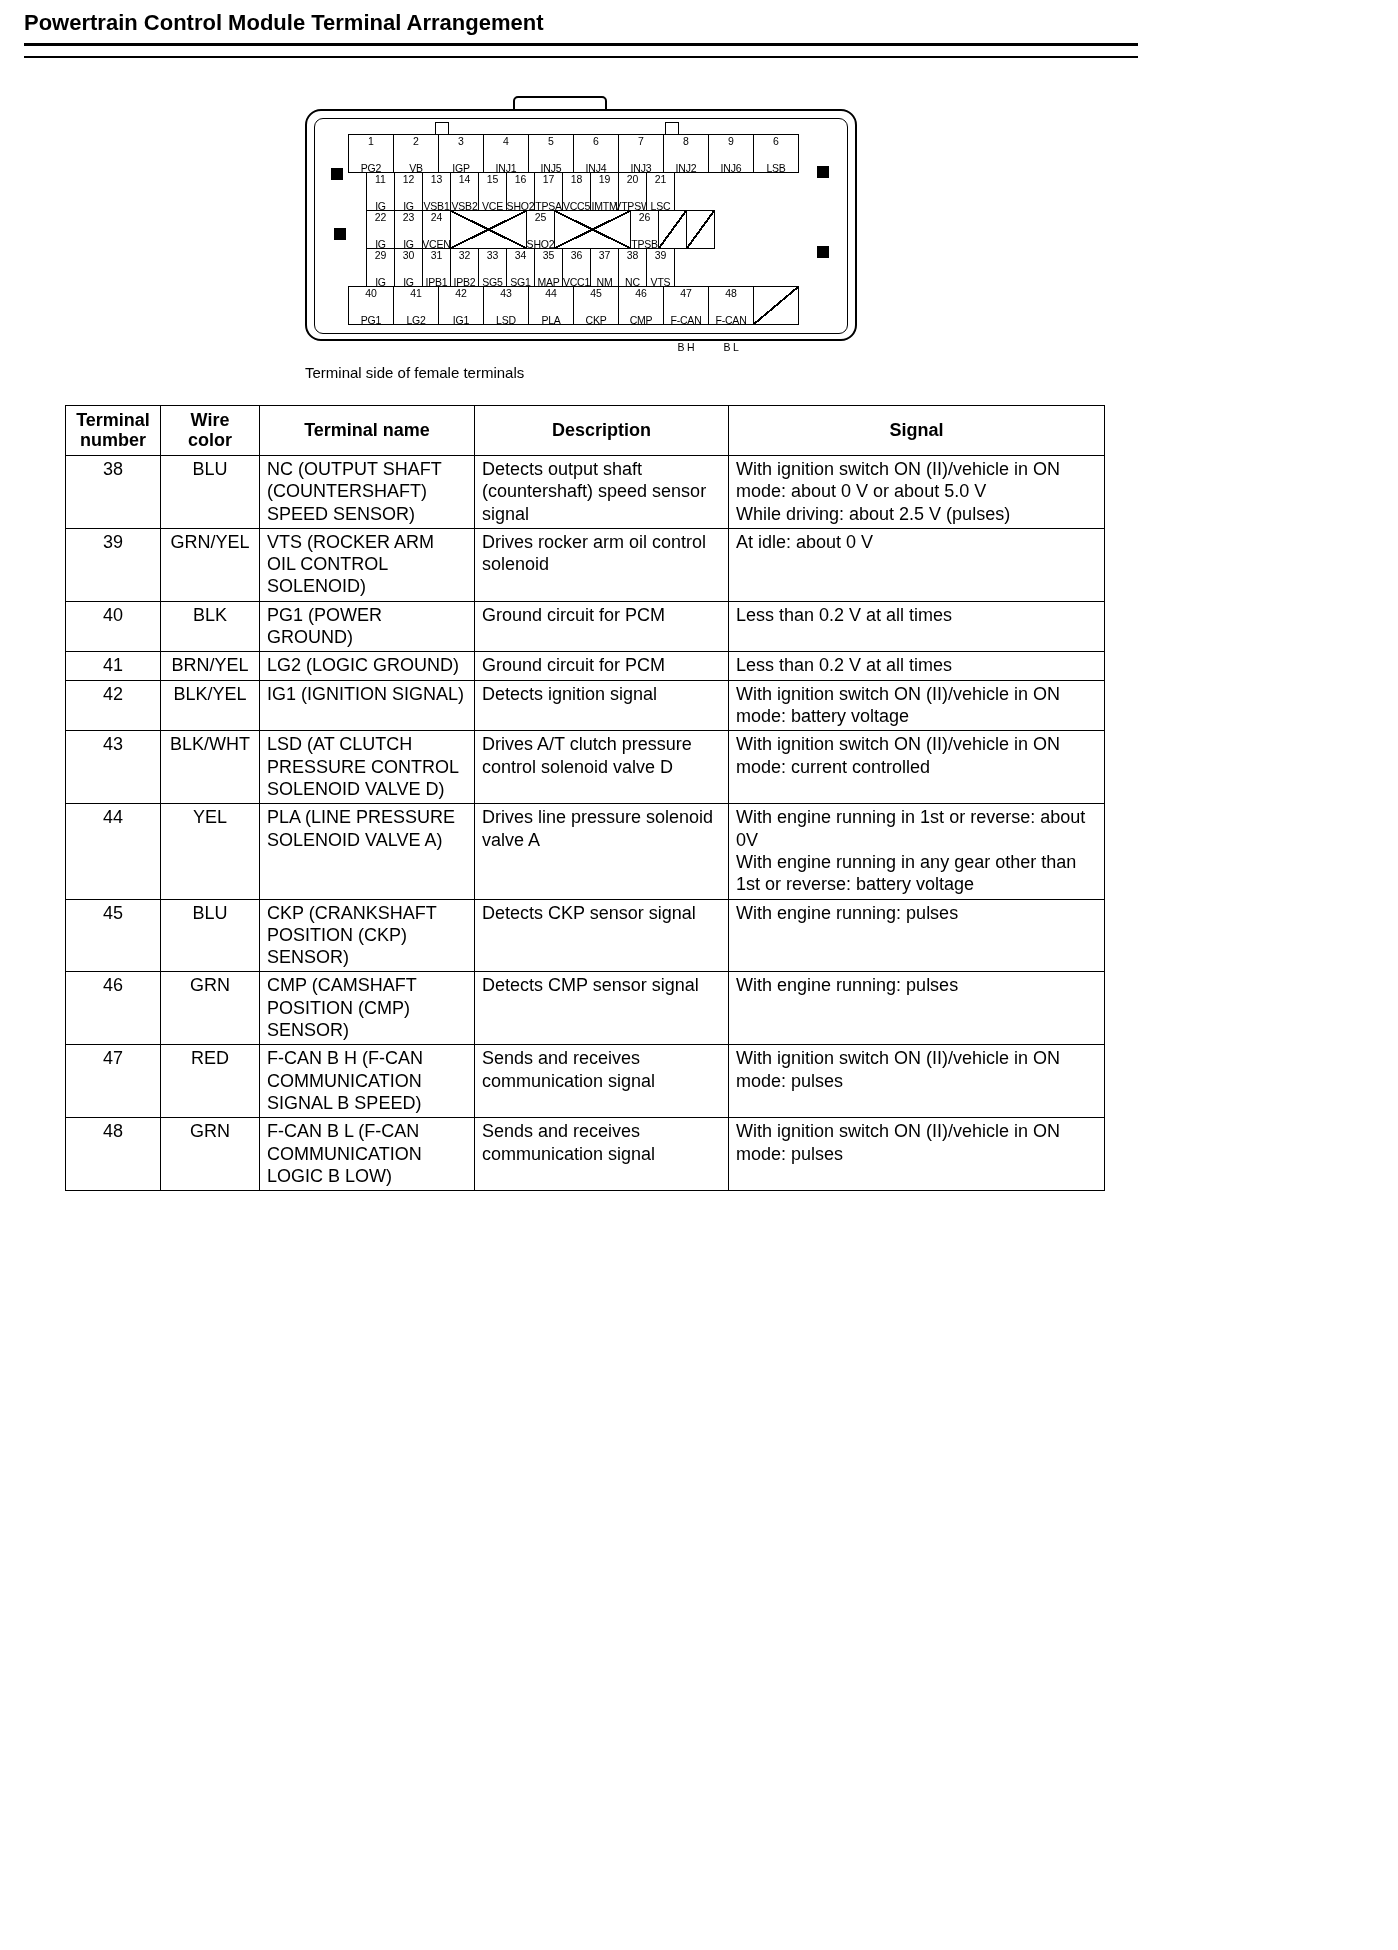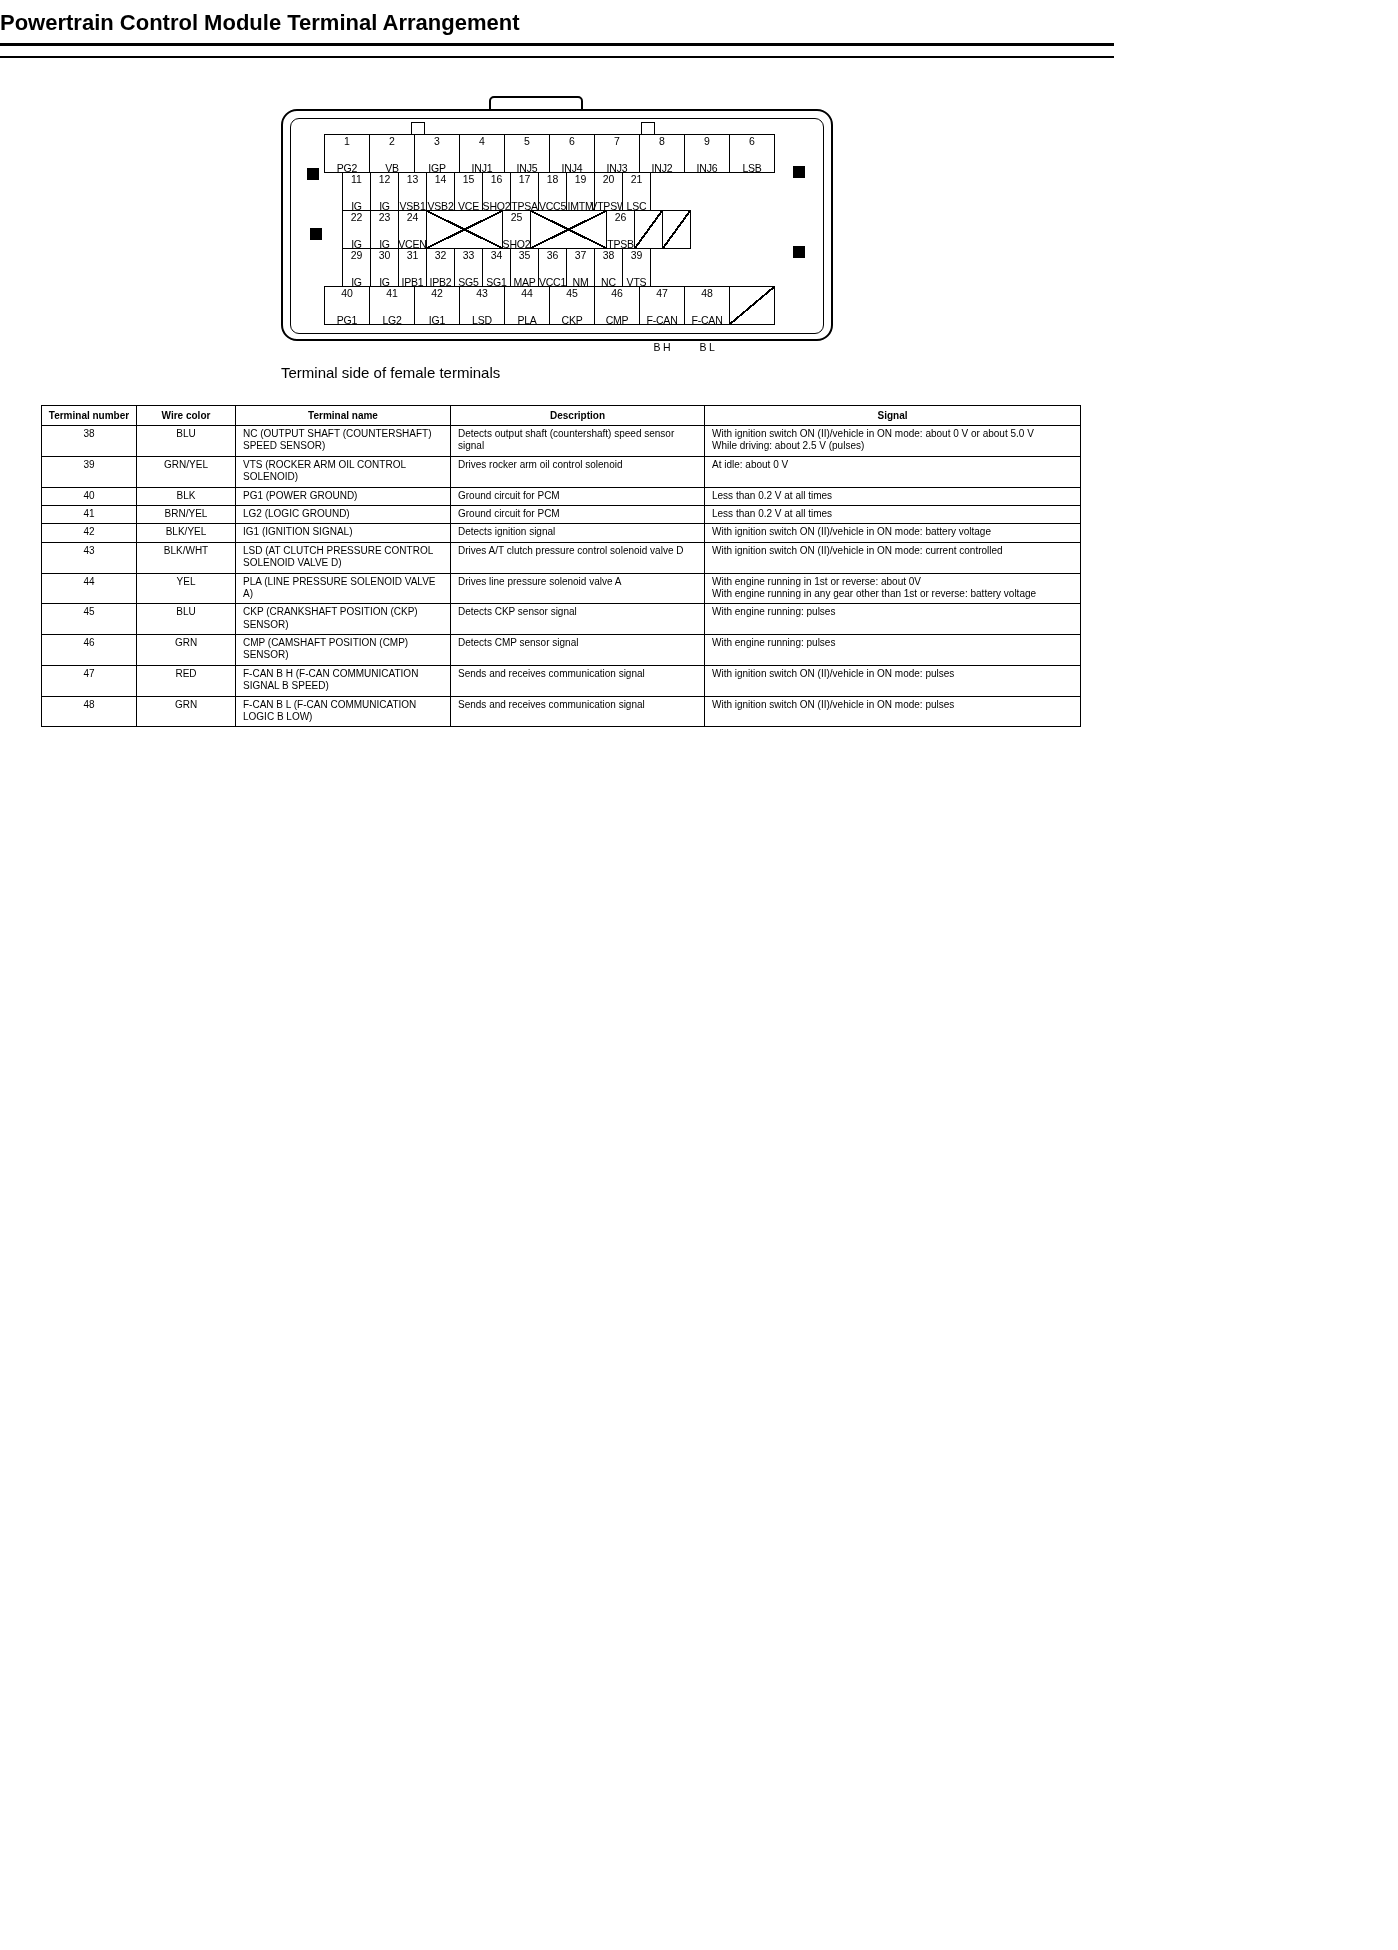--- a/index.html
+++ b/index.html
@@ -3,21 +3,21 @@
 <meta charset="utf-8">
 <style>
   * { box-sizing: border-box; }
   html, body { margin: 0; padding: 0; }
   body {
     width: 1398px; height: 1950px;
     background: #ffffff; color: #000;
     font-family: "Liberation Sans", sans-serif;
     position: relative; overflow: hidden;
   }
-  .page { padding: 10px 0 0 0; }
+  .page { padding: 10px 0 0 24px; }
 
   h1.title { font-size: 22px; font-weight: bold; margin: 0 0 7px 0; letter-spacing: 0; }
   .rule { background: #000; width: 1114px; }
   .rule.thick { height: 3px; margin-bottom: 10px; }
   .rule.thin { height: 1.5px; }
   h2.subtitle { font-size: 18px; font-weight: bold; margin: 8px 0 8px 0; }
 
   
   .connector-wrap { width: 1114px; margin-top: 38px; }
   .connector { position: relative; width: 552px; height: 248px; margin-left: 281px; }
@@ -78,21 +78,21 @@
   }
 
   .caption { width: 552px; margin-left: 281px; margin-top: 20px; text-align: left; font-size: 15px; }
 
   
   table.terminal-table {
     border-collapse: collapse;
     margin: 24px 0 0 41px;
     width: 1020px;
     table-layout: fixed;
-    font-size: 10px;
+    font-size: 18px;
   }
   .terminal-table th, .terminal-table td {
     border: 1.5px solid #000;
     padding: 2px 7px 3px 7px;
     vertical-align: top;
     line-height: 1.24;
   }
   .terminal-table th {
     font-weight: bold; text-align: center; vertical-align: middle;
     line-height: 1.15; padding: 4px 6px;

